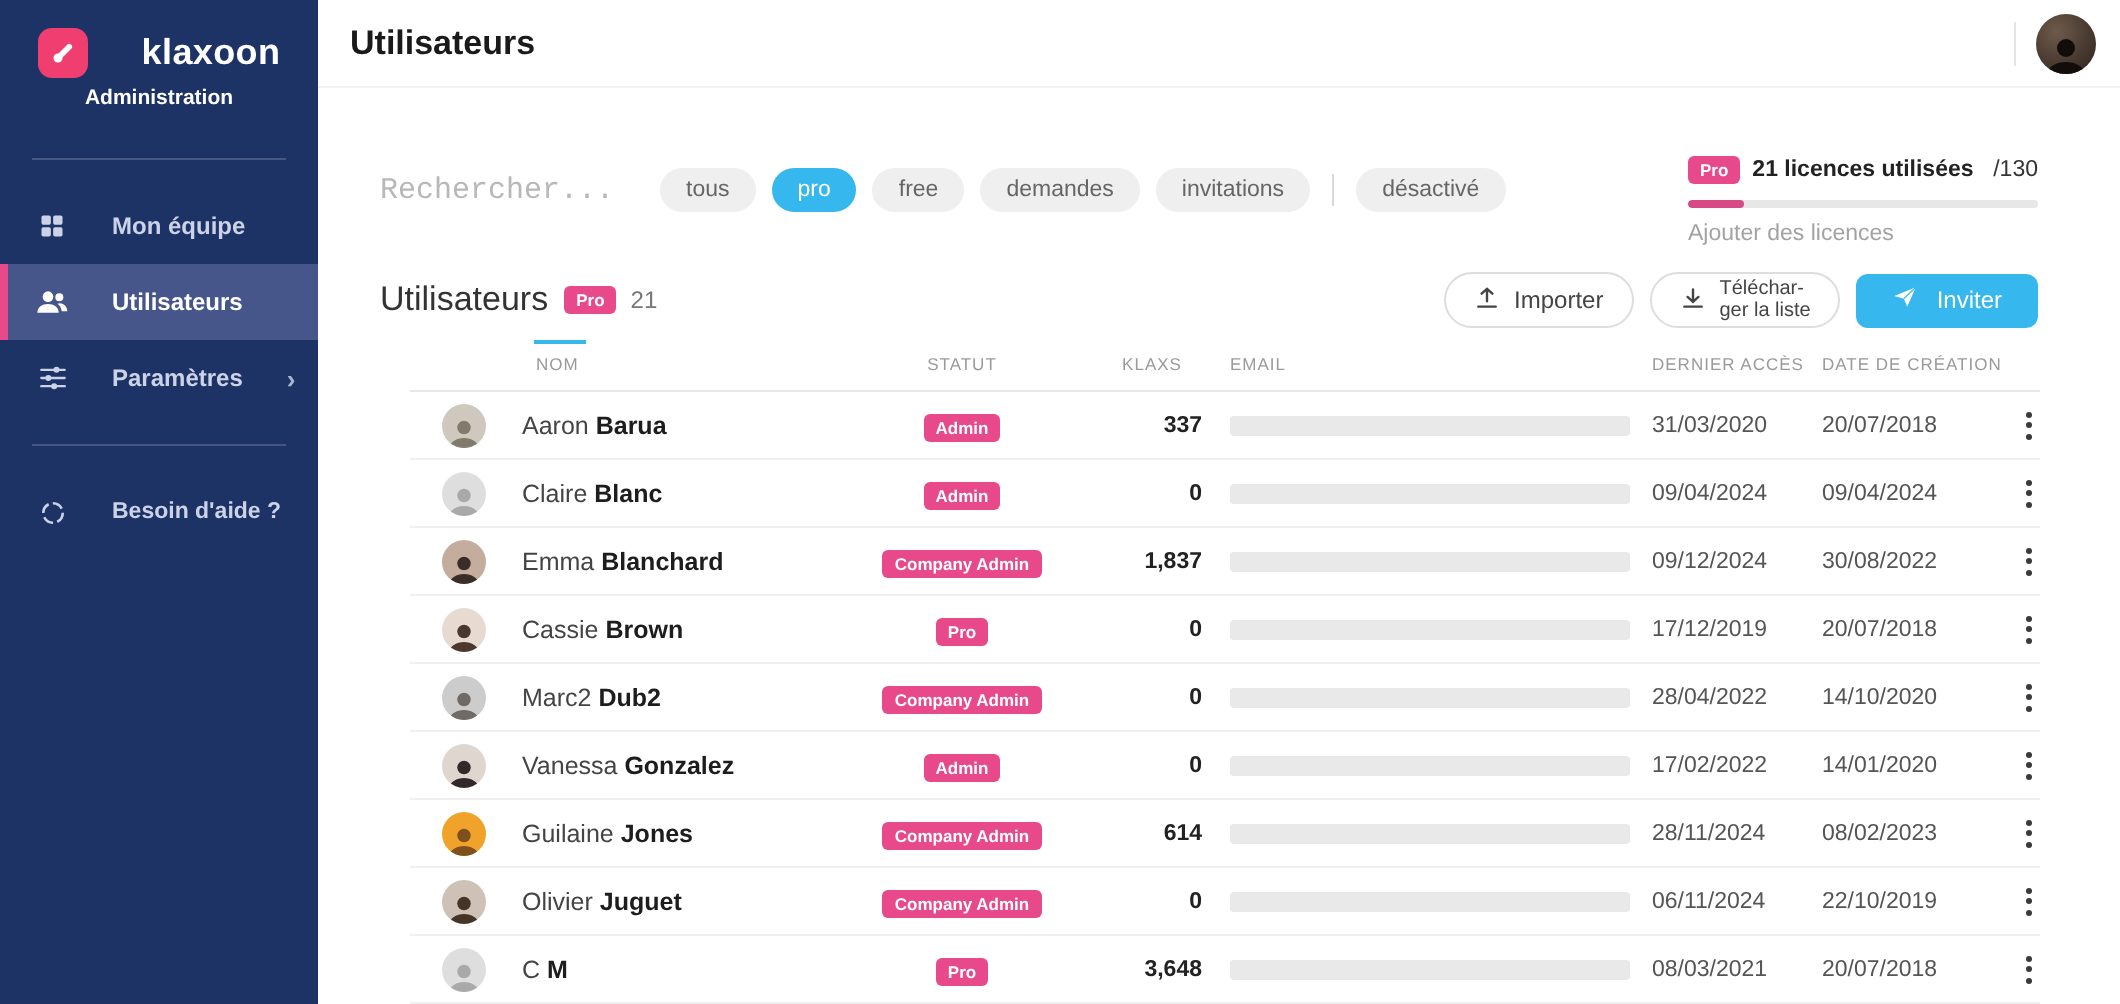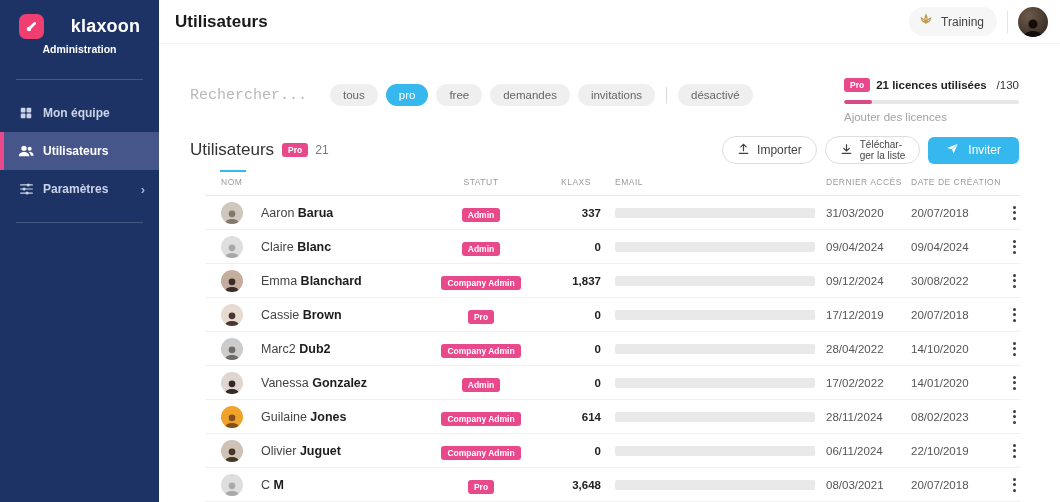--- a/index.html
+++ b/index.html
@@ -9,21 +9,21 @@
 
   
   .sidebar { width:159px; height:502px; background:var(--sidebar-bg,#1e3365); flex:none; color:#d5dbec; }
   .logo-block { padding:14px 0 10px; text-align:center; cursor:pointer; }
   .logo-row { display:flex; align-items:center; justify-content:center; gap:7px; }
   .logo-mark { width:25px; height:25px; border-radius:7px; background:var(--logo-pink,#f13e70);
     display:flex; align-items:center; justify-content:center; }
   .logo-word { color:#fff; font-size:18px; font-weight:bold; letter-spacing:0.2px;margin-left:20px; }
   .logo-sub { color:#fff; font-size:10.5px; font-weight:bold; margin-top:4px; }
   .side-divider { height:1px; background:rgba(255,255,255,0.18); margin:14px 16px; }
-  .side-item { display:flex; align-items:center; gap:9px; padding:11px 14px 11px 18px;
+  .side-item { display:flex; align-items:center; gap:22px; padding:11px 14px 11px 18px;
     font-size:12px; font-weight:600; color:#ccd3e8; cursor:pointer; position:relative; }
   .side-item .ic { width:16px; height:16px; flex:none; display:flex; align-items:center; justify-content:center; position:relative; }
   .side-item.active { background:var(--sidebar-active-bg,#46568a); border-left:4px solid var(--accent-pink,#e8498b);
     padding-left:14px; color:#fff; }
   .side-item .chev { margin-left:auto; font-size:13px; color:#aab3cf; line-height:1; }
   .mail-dot { position:absolute; top:-3px; right:-3px; width:6px; height:6px; border-radius:50%;
     background:var(--accent-pink,#e8498b); }
 
   
   .main { position:relative; flex:1; height:502px; background:#fff; }
@@ -71,21 +71,21 @@
   .btn-invite { display:flex; align-items:center; gap:9px; background:var(--accent-blue,#36b7ee);
     border:none; border-radius:6px; padding:0 18px; height:27px; font-size:12px; color:#fff; cursor:pointer;
     font-family:"Liberation Sans", sans-serif; }
 
   
   .table { position:absolute; left:46px; top:174px; width:815px; }
   .tgrid { display:grid; grid-template-columns:40px 150px 140px 50px 225px 85px 78px 1fr;
     align-items:center; padding-left:16px; }
   .thead { height:22px; border-bottom:1px solid #e8e8e8; }
   .th { font-size:8.5px; letter-spacing:0.5px; color:#9a9a9a; white-space:nowrap; cursor:pointer; }
-  .th-nom { grid-column:1 / 3; position:relative; }
+  .th-nom { grid-column:1 / 3; position:relative;margin-left:47px; }
   .sort-bar { position:absolute; top:-7px; left:-1px; width:26px; height:2px; background:var(--accent-blue,#36b7ee); }
   .th-statut { text-align:center; }
   .th-klaxs { text-align:center; }
   .trow { height:34px; border-bottom:1px solid #f0f0f0; cursor:pointer; }
   .avatar { width:22px; height:22px; border-radius:50%; overflow:hidden; position:relative; display:block; }
   .avatar svg { position:absolute; bottom:-1px; left:2px; }
   .name-cell { font-size:12.5px; color:#444; white-space:nowrap; }
   .name-cell b { color:#1d1d1d; }
   .status-cell { text-align:center; }
   .klaxs-cell { font-size:11.5px; font-weight:bold; color:#222; text-align:right; }
@@ -150,37 +150,35 @@
             <line x1="2" y1="19" x2="22" y2="19"></line>
             <circle cx="13" cy="19" r="2.6" stroke="none"></circle>
           </svg>
       </span>
       <span>Paramètres</span>
       <span class="chev">›</span>
     </div>
 
     <div class="side-divider"></div>
 
+    <div class="side-item" style="font-size:11.5px;">
+      <span class="ic">
+        <svg width="13" height="13" viewBox="0 0 24 24" fill="none" stroke="#ccd3e8" stroke-width="2.4">
+            <circle cx="12" cy="12" r="9" stroke-dasharray="10 4"></circle>
+          </svg>
+      </span>
+      <span>Besoin d'aide ?</span>
+    </div>
   </nav>
 
   <main class="main">
 
     <div class="topbar">
       <span class="page-title">Utilisateurs</span>
       <div class="topbar-right">
-        <div class="training-pill">
-          <span>
-            <svg width="16" height="16" viewBox="0 0 24 24" fill="none" stroke="#bf9b4e" stroke-width="1.8" stroke-linecap="round">
-                <path d="M12 4c-2 4-2 8 0 12 2-4 2-8 0-12z"></path>
-                <path d="M5 9c1 4.5 3.5 6.5 7 7-1.5-3.5-3.5-5.8-7-7z"></path>
-                <path d="M19 9c-1 4.5-3.5 6.5-7 7 1.5-3.5 3.5-5.8 7-7z"></path>
-              </svg>
-          </span>
-          <span>Training</span>
-        </div>
         <div class="top-divider"></div>
         <div class="avatar-top">
           <svg width="24" height="24" viewBox="0 0 24 24" fill="#120d0a">
               <circle cx="12" cy="9" r="4.5"></circle>
               <path d="M2 24c0-5 4.5-8 10-8s10 3 10 8z"></path>
             </svg>
         </div>
       </div>
     </div>
 

